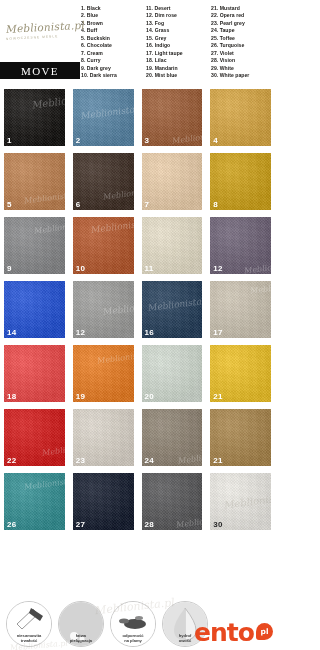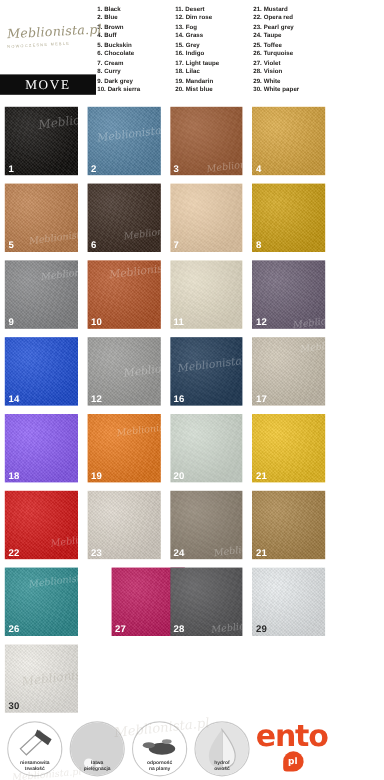--- a/index.html
+++ b/index.html
@@ -170,21 +170,20 @@
   }
   .badge svg{position:absolute;inset:0;z-index:3;}
 
   
   .lento{
     position:absolute;
     right:2px;bottom:5px;
     display:flex;
     align-items:center;
     z-index:6;
-    flex-direction:column;
   }
   .lento-text{
     font-family:"DejaVu Sans",sans-serif;
     font-weight:bold;
     font-size:25px;
     color:#e8491f;
     letter-spacing:-1px;
     line-height:1;
   }
   .lento-bubble{
@@ -354,21 +353,21 @@
         <span class="sw-num" style="color: rgb(255, 255, 255);">16</span>
       </div>
     </div>
     <div class="cell">
       <div class="swatch" style="background: rgb(205, 196, 178);">
         <span class="wm" style="left: 40px; top: 2px; font-size: 8px;">Meblionista.pl</span>
         <span class="sw-num" style="color: rgb(255, 255, 255);">17</span>
       </div>
     </div>
     <div class="cell">
-      <div class="swatch" style="background: #8b5cf6;">
+      <div class="swatch" style="background: #ef4444;">
         <span class="sw-num" style="color: rgb(255, 255, 255);">18</span>
       </div>
     </div>
     <div class="cell">
       <div class="swatch" style="background: rgb(236, 122, 28);">
         <span class="wm" style="left: 24px; top: 8px; font-size: 8px;">Meblionista.pl</span>
         <span class="sw-num" style="color: rgb(255, 255, 255);">19</span>
       </div>
     </div>
     <div class="cell">
@@ -403,33 +402,28 @@
         <span class="sw-num" style="color: rgb(255, 255, 255);">21</span>
       </div>
     </div>
     <div class="cell">
       <div class="swatch" style="background: rgb(46, 142, 146);">
         <span class="wm" style="left: 20px; top: 6px; font-size: 8px;">Meblionista.pl</span>
         <span class="sw-num" style="color: rgb(255, 255, 255);">26</span>
       </div>
     </div>
     <div class="cell">
-      <div class="swatch" style="background: #be185d; margin-left: 20px;">
+      <div class="swatch" style="background: #0f172a;">
         <span class="sw-num" style="color: rgb(255, 255, 255);">27</span>
       </div>
     </div>
     <div class="cell">
       <div class="swatch" style="background: rgb(84, 84, 86);">
         <span class="wm" style="left: 34px; top: 44px; font-size: 8px;">Meblionista.pl</span>
         <span class="sw-num" style="color: rgb(255, 255, 255);">28</span>
-      </div>
-    </div>
-    <div class="cell">
-      <div class="swatch" style="background: rgb(230, 234, 236);">
-        <span class="sw-num" style="color: rgb(43, 43, 43);">29</span>
       </div>
     </div>
     <div class="cell">
       <div class="swatch" style="background: rgb(238, 236, 230);">
         <span class="wm wm-dark" style="left: 14px; top: 22px; font-size: 10px;">Meblionista.pl</span>
         <span class="sw-num" style="color: rgb(43, 43, 43);">30</span>
       </div>
     </div>
   </div>
 

